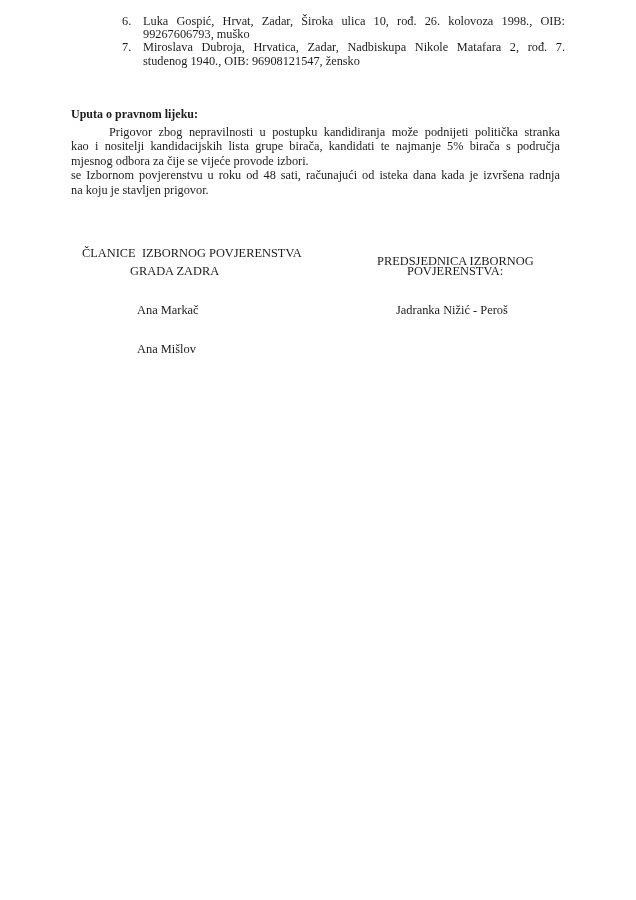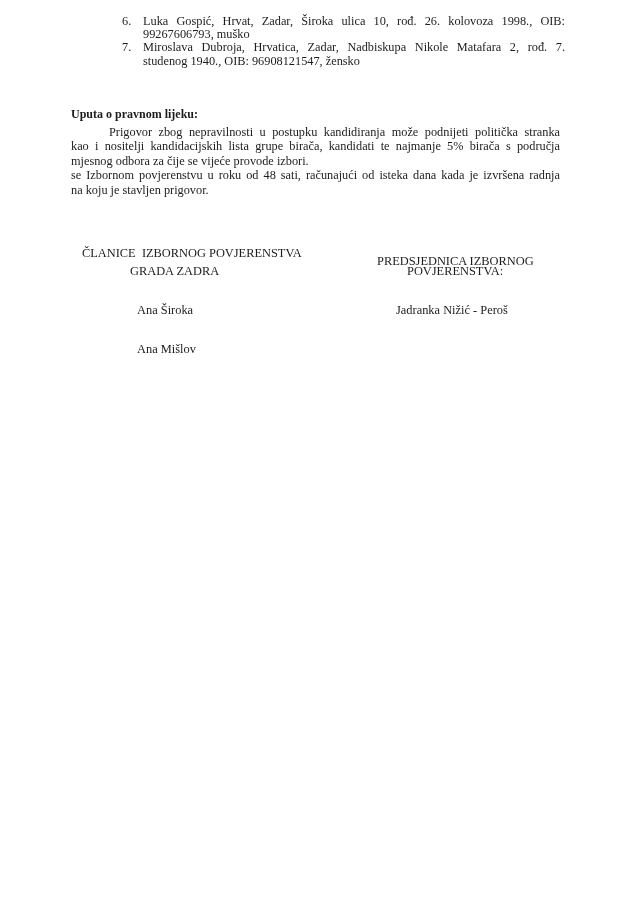--- a/index.html
+++ b/index.html
@@ -95,17 +95,17 @@
     <div class="just">kao i nositelji kandidacijskih lista grupe birača, kandidati te najmanje 5% birača s područja</div>
     <div>mjesnog odbora za čije se vijeće provode izbori.</div>
     <div class="just">se Izbornom povjerenstvu u roku od 48 sati, računajući od isteka dana kada je izvršena radnja</div>
     <div>na koju je stavljen prigovor.</div>
   </div>
 
   <div class="sig sig-l1a">ČLANICE  IZBORNOG POVJERENSTVA</div>
   <div class="sig sig-l2a">GRADA ZADRA</div>
   <div class="sig sig-r1">PREDSJEDNICA IZBORNOG</div>
   <div class="sig sig-r2">POVJERENSTVA:</div>
-  <div class="sig sig-name-a">Ana Široka</div>
+  <div class="sig sig-name-a">Ana Markač</div>
   <div class="sig sig-name-b">Jadranka Nižić - Peroš</div>
   <div class="sig sig-name-c">Ana Mišlov</div>
 
 </div>
 
 </body></html>

